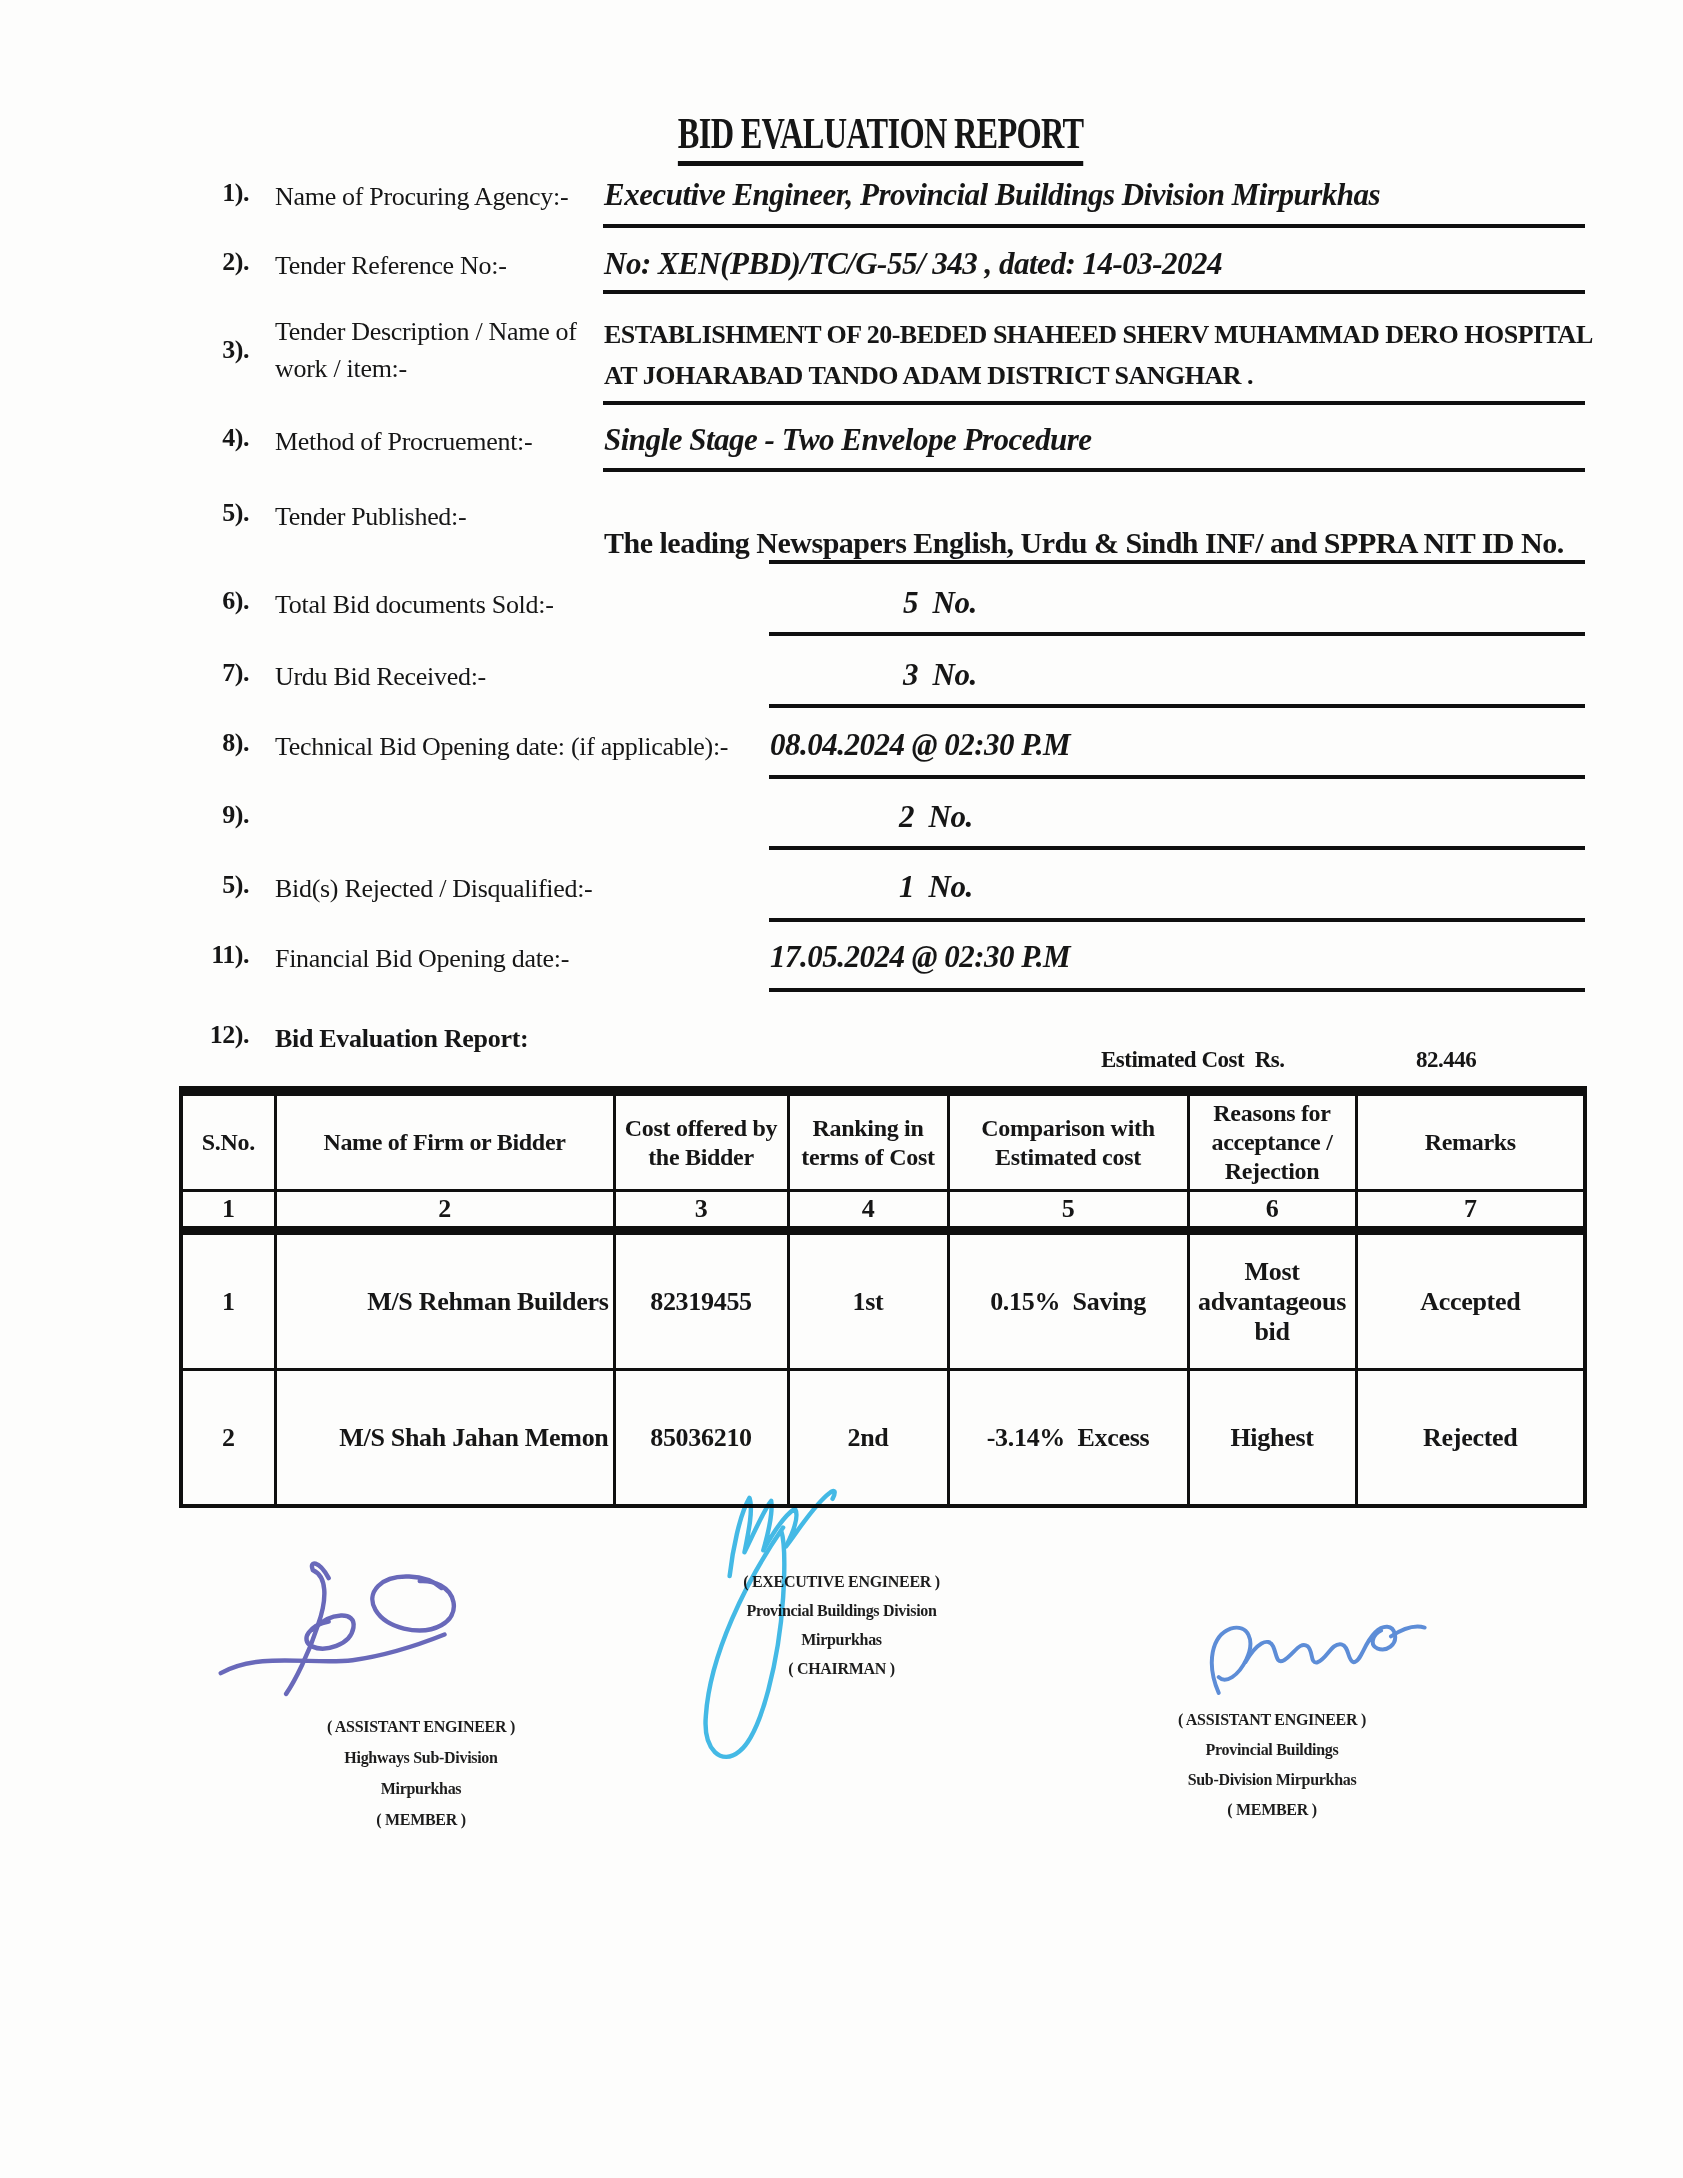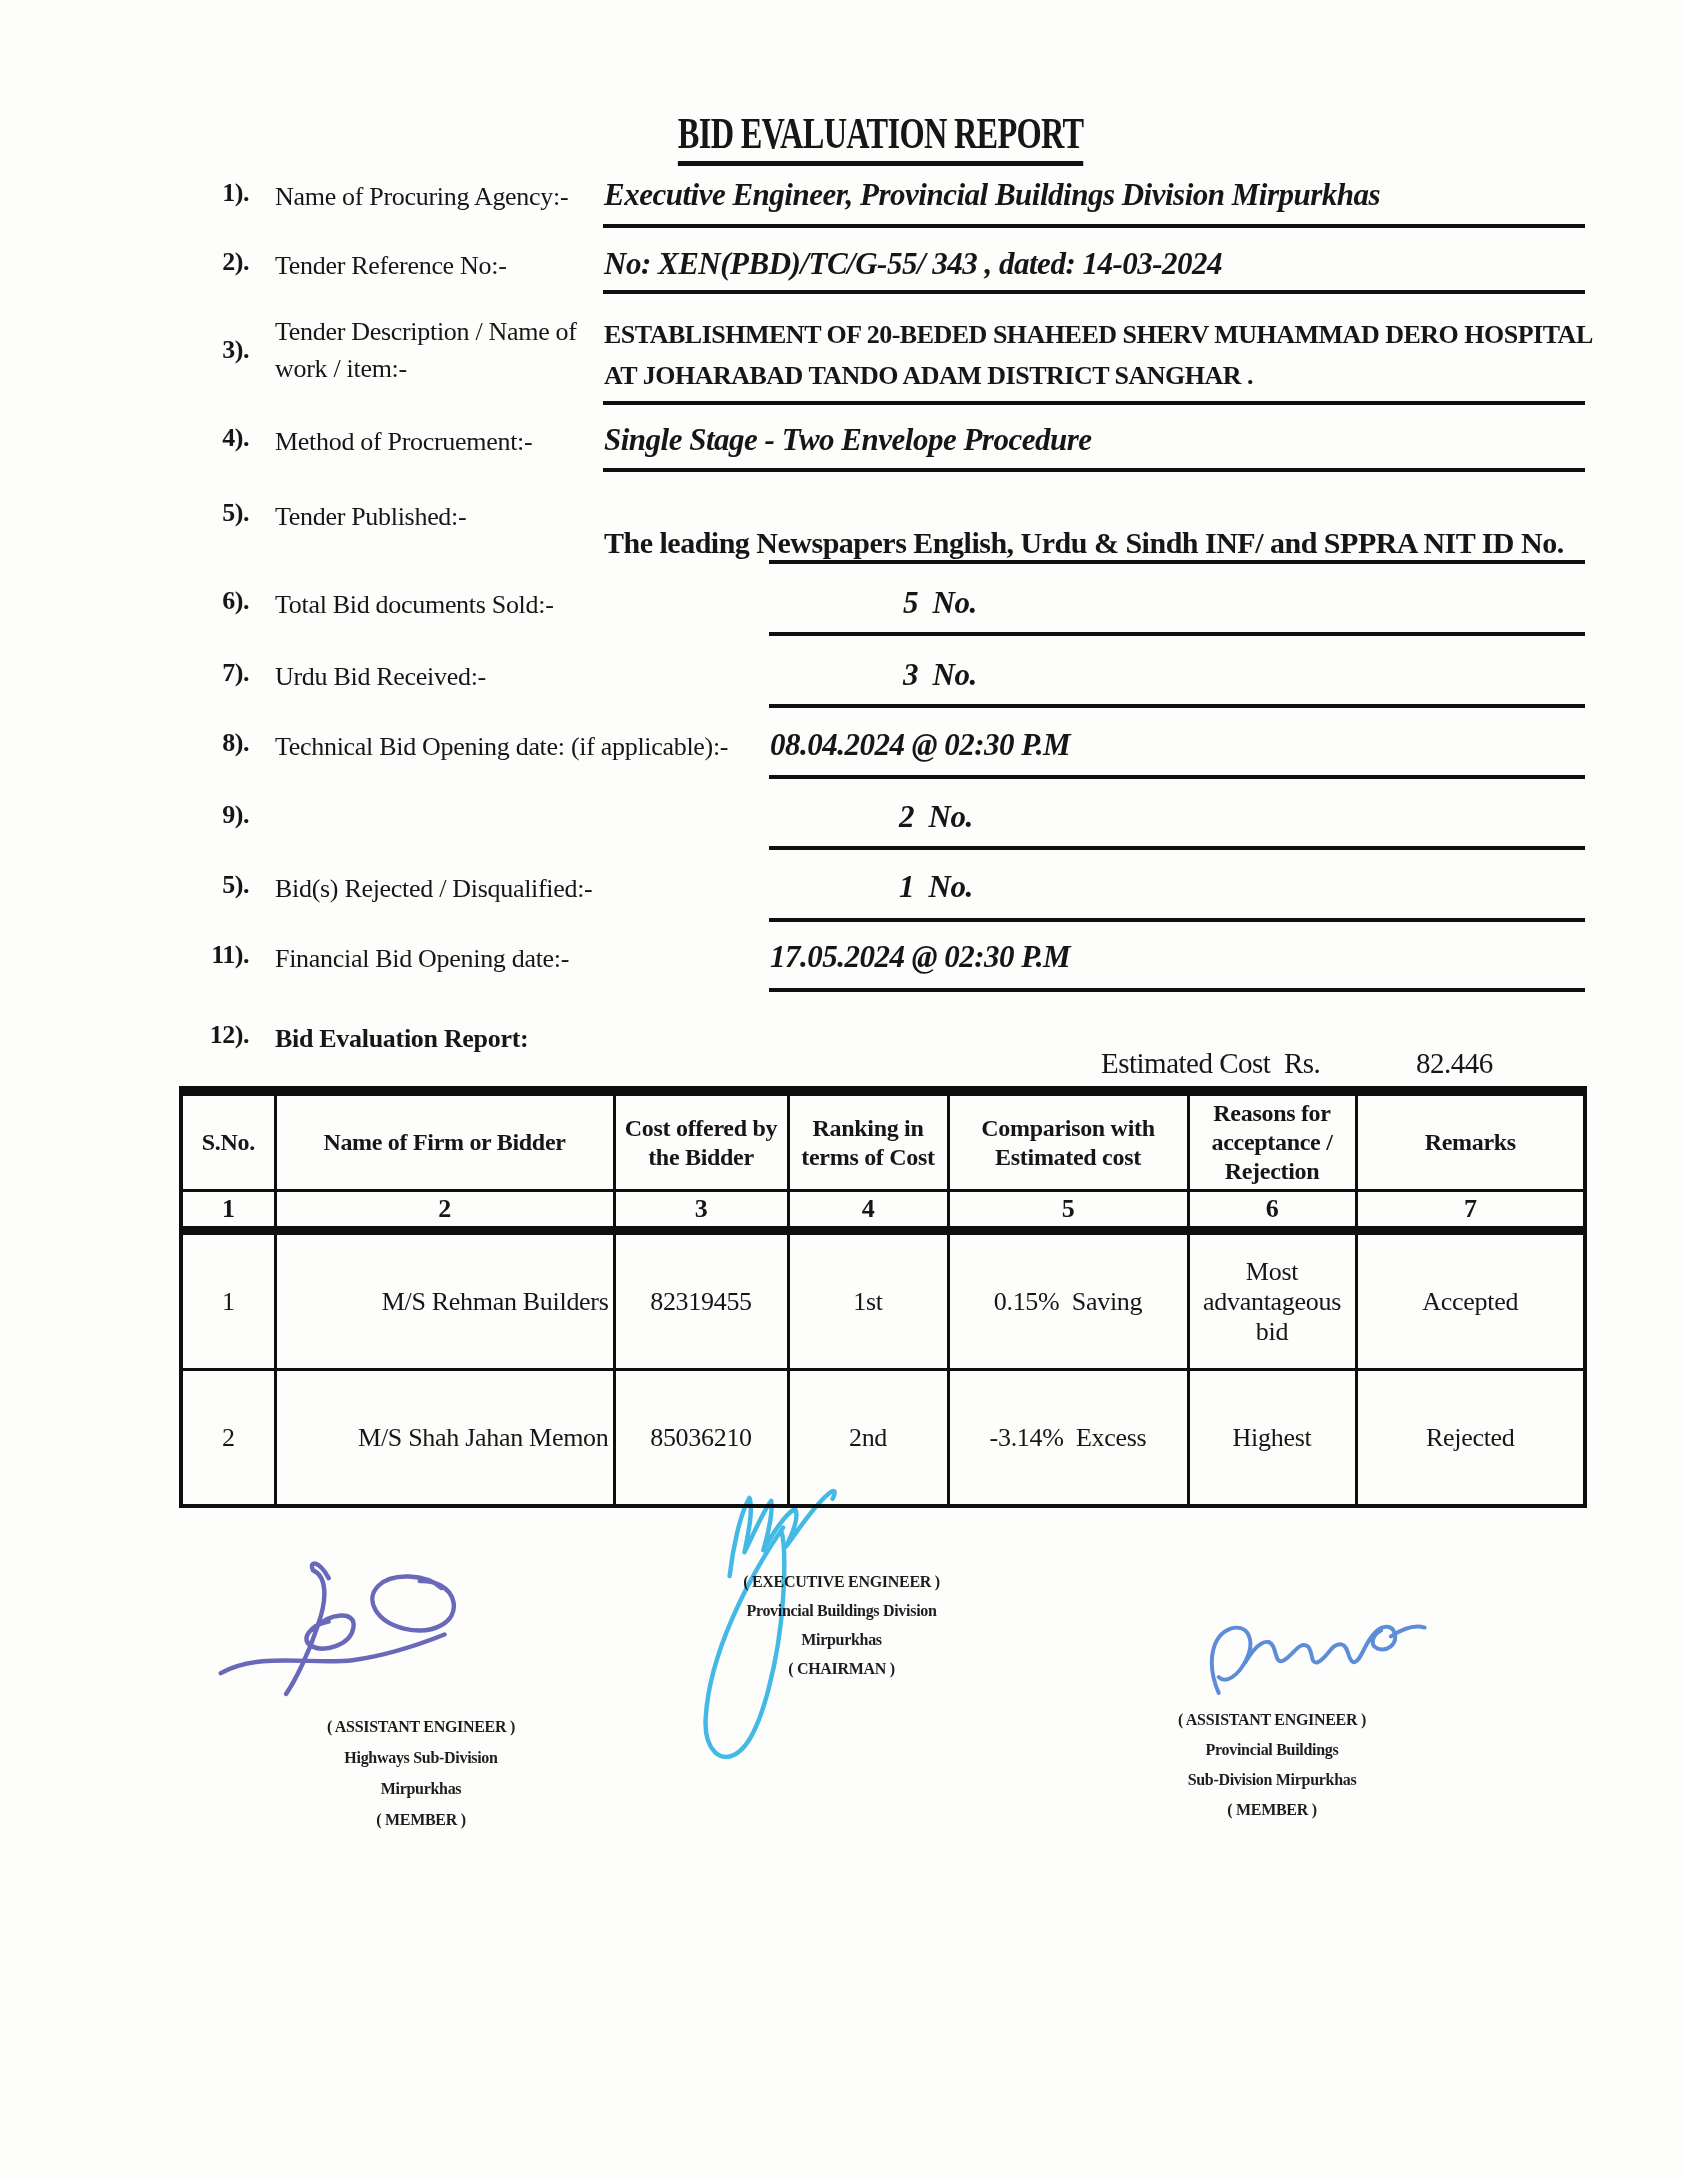--- a/index.html
+++ b/index.html
@@ -23,24 +23,24 @@
     border-collapse:collapse;table-layout:fixed;width:1404px;
     border:4px solid #0f0f0f;border-top-width:10px;
   }
   table.bid td{
     border:3px solid #0f0f0f;text-align:center;vertical-align:middle;
     font-size:26px;letter-spacing:-0.3px;white-space:pre-wrap;line-height:30px;
     padding:2px 4px;overflow:hidden;
   }
   table.bid tr.hdr td{font-weight:bold;font-size:24px;line-height:29px;height:89px;}
   table.bid tr.colnum td{font-weight:bold;height:28px;border-bottom-width:9px;}
-  table.bid tr.datarow td{height:129px;}
+  table.bid tr.datarow td{height:129px;font-weight:bold;}
   table.bid td.name-cell{text-align:right;padding-left:8px;}
   .sigblock{text-align:center;font-weight:bold;font-size:16px;line-height:30px;letter-spacing:-0.3px;color:#1d1d1d;white-space:nowrap;}
-  .estlabel{font-weight:normal;font-size:29px;white-space:pre;letter-spacing:-0.5px;}
+  .estlabel{font-weight:bold;font-size:23px;white-space:pre;letter-spacing:-0.5px;}
   svg.ink{position:absolute;left:0;top:0;pointer-events:none;mix-blend-mode:multiply;}
 </style>
 </head>
 <body>
 
 <div class="page">
 
   <div class="abs title-wrap">
     <span class="title-inner">BID EVALUATION REPORT</span>
   </div>

